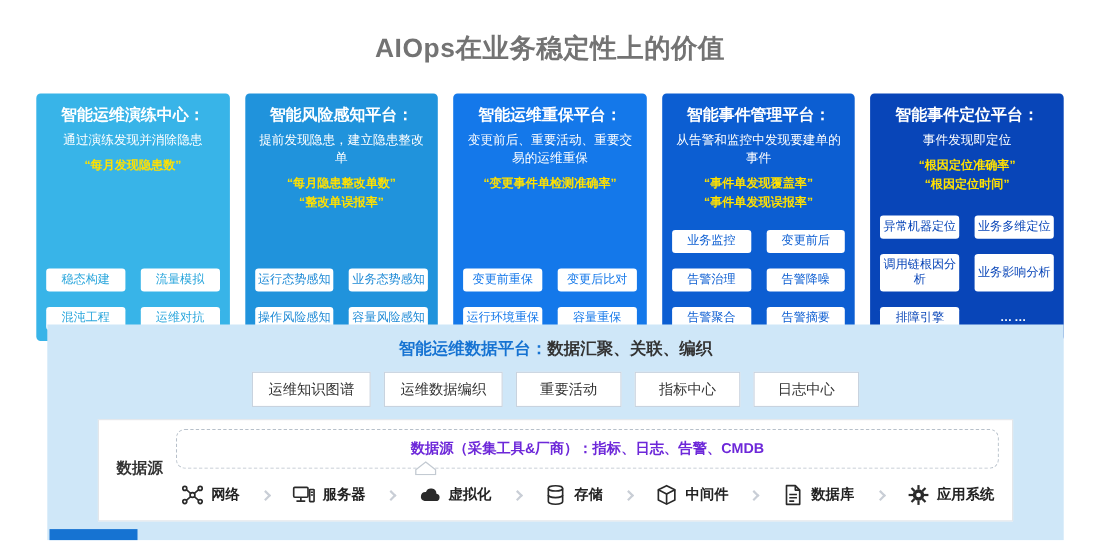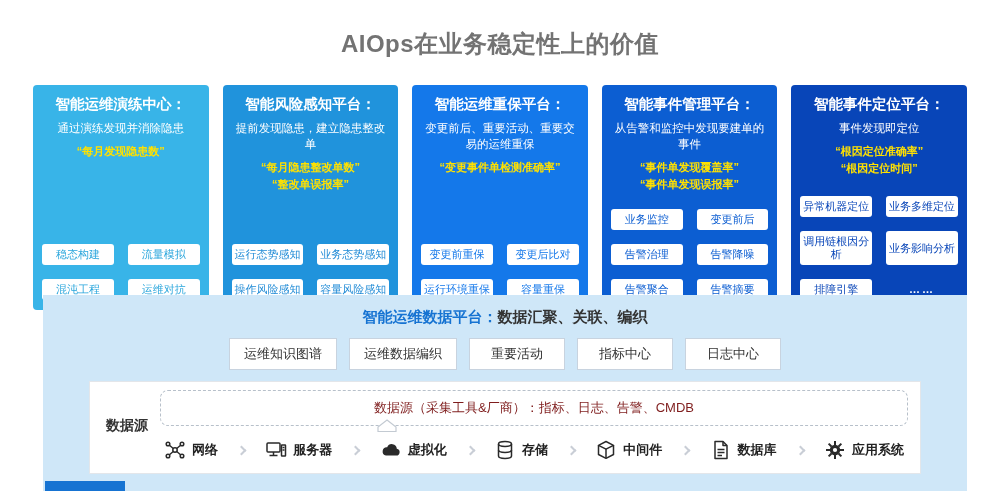--- a/index.html
+++ b/index.html
@@ -21,21 +21,21 @@
 
   
   .platform{position:absolute;left:43px;right:33px;top:295px;height:196px;background:#cfe7f8;padding-top:13px}
   .dp-title{text-align:center;font-size:15px;font-weight:bold;color:#333}
   .dp-title .strong{color:#1673d2}
   .dp-buttons{display:flex;justify-content:center;gap:12px;margin-top:11px}
   .dp-btn{background:#fff;border:1px solid #c8d3df;color:#333;font-size:13px;padding:6px 14px;min-width:96px;text-align:center;font-family:inherit;cursor:pointer}
   .dp-inner{margin:11px auto 0;width:832px;background:#fff;border:1px solid #e3e6ea;padding:8px 12px 12px;display:flex;align-items:center;gap:8px}
   .source-label{font-size:14px;font-weight:bold;color:#333;white-space:nowrap;padding:0 4px}
   .dp-right{flex:1;min-width:0}
-  .banner{position:relative;border:1px dashed #b7c0ca;border-radius:8px;text-align:center;font-size:13px;font-weight:normal;color:#7f1d1d;padding:8px 0}
+  .banner{position:relative;border:1px dashed #b7c0ca;border-radius:8px;text-align:center;font-size:13px;font-weight:bold;color:#6d28d9;padding:8px 0}
   .banner-arrow{position:absolute;left:29%;bottom:-7px;line-height:0}
   .sources{display:flex;align-items:center;justify-content:space-between;margin-top:13px;padding:0 4px}
   .source-item{display:flex;align-items:center;gap:6px;color:#222}
   .source-item .label{font-size:13px;font-weight:600;color:#222;white-space:nowrap}
   .icon{display:inline-flex;color:#2a2a2a;line-height:0}
   .chev{width:7px;height:7px;border-top:2px solid #c9ced6;border-right:2px solid #c9ced6;transform:rotate(45deg);flex:0 0 auto}
   .accent{position:absolute;left:2px;bottom:0;width:80px;height:10px;background:#1673d2}
 </style>
 </head>
 <body>

